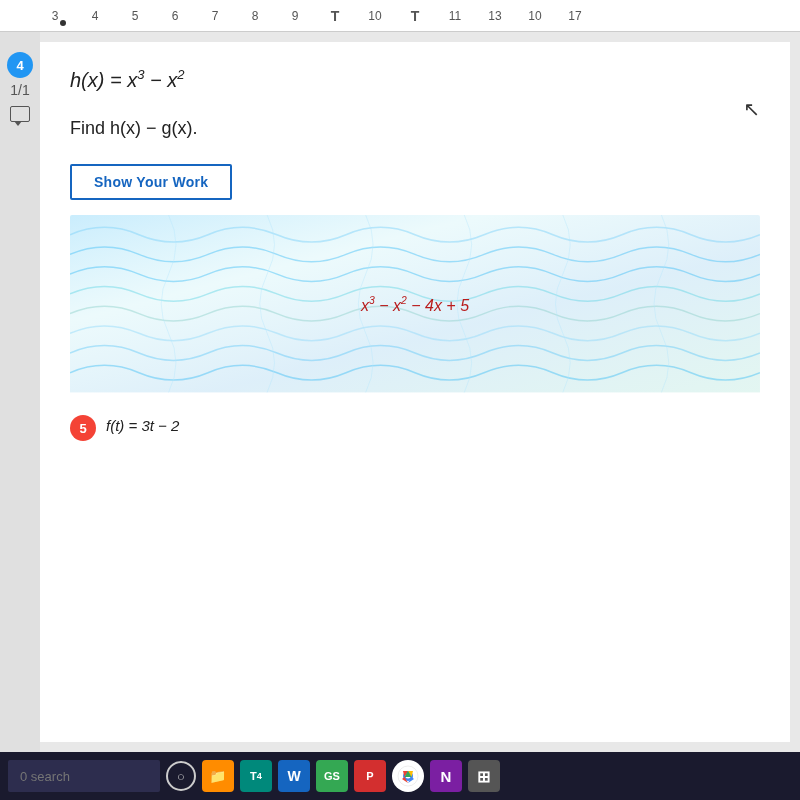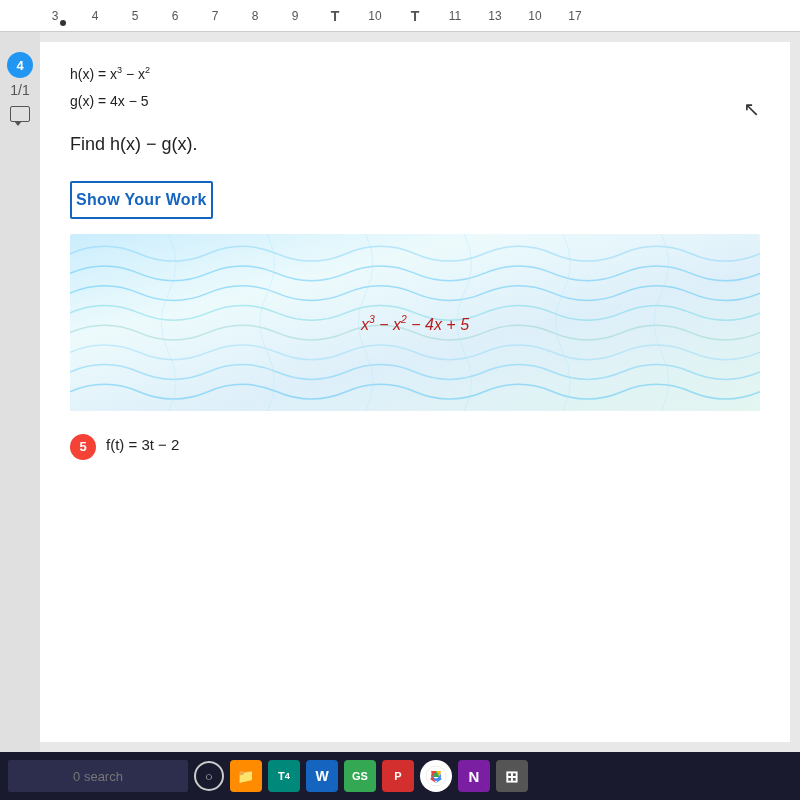--- a/index.html
+++ b/index.html
@@ -112,44 +112,45 @@
       overflow: hidden;
     }
 
     .problem-content {
       font-size: 15px;
       color: #222;
       line-height: 1.8;
     }
 
     .math-line {
-      font-size: 14px;
+      font-style: italic;
+      font-size: 20px;
       margin-bottom: 2px;
     }
 
     .find-text {
       margin-top: 14px;
       font-size: 18px;
     }
 
     .standard-form-text {
       font-size: 15px;
       margin-top: 10px;
       color: #222;
     }
 
     
     .show-work-btn {
       display: inline-block;
       margin-top: 20px;
-      padding: 8px 4px;
+      padding: 8px 22px;
       border: 2px solid #1565C0;
       background: #ffffff;
       color: #1565C0;
-      font-size: 16px;
+      font-size: 14px;
       font-weight: 600;
       cursor: pointer;
       border-radius: 2px;
       letter-spacing: 0.02em;
     }
 
     
     .answer-area {
       margin-top: 15px;
       height: 180px;
@@ -201,20 +202,21 @@
       display: flex;
       align-items: center;
       justify-content: center;
       font-size: 13px;
       font-weight: bold;
       flex-shrink: 0;
     }
 
     .next-math {
       font-size: 15px;
+      font-style: italic;
       color: #222;
       padding-top: 2px;
     }
 
     
     .taskbar {
       height: 48px;
       background: #1a1a2e;
       display: flex;
       align-items: center;
@@ -226,23 +228,22 @@
       right: 0;
     }
 
     .search-bar {
       background: #2d2d4e;
       color: #ccc;
       border: none;
       height: 32px;
       padding: 0 12px;
       font-size: 13px;
-      width: 180px;
+      width: 152px;
       border-radius: 2px;
-      text-align: center;
     }
 
     .search-circle {
       width: 30px;
       height: 30px;
       border: 2px solid #ccc;
       border-radius: 50%;
       background: transparent;
       display: flex;
       align-items: center;
@@ -307,23 +308,20 @@
     </div>
   </div>
 
   <div class="doc-panel">
 
     <div class="problem-content">
 
       <div class="math-line">
         h(x) = x<sup>3</sup> − x<sup>2</sup>
       </div>
-      <div class="math-line">
-        g(x) = 4x − 5
-      </div>
 
       <div class="find-text">
         Find h(x) − g(x).
       </div>
 
 
     </div>
 
     
     <button class="show-work-btn">Show Your Work</button>

